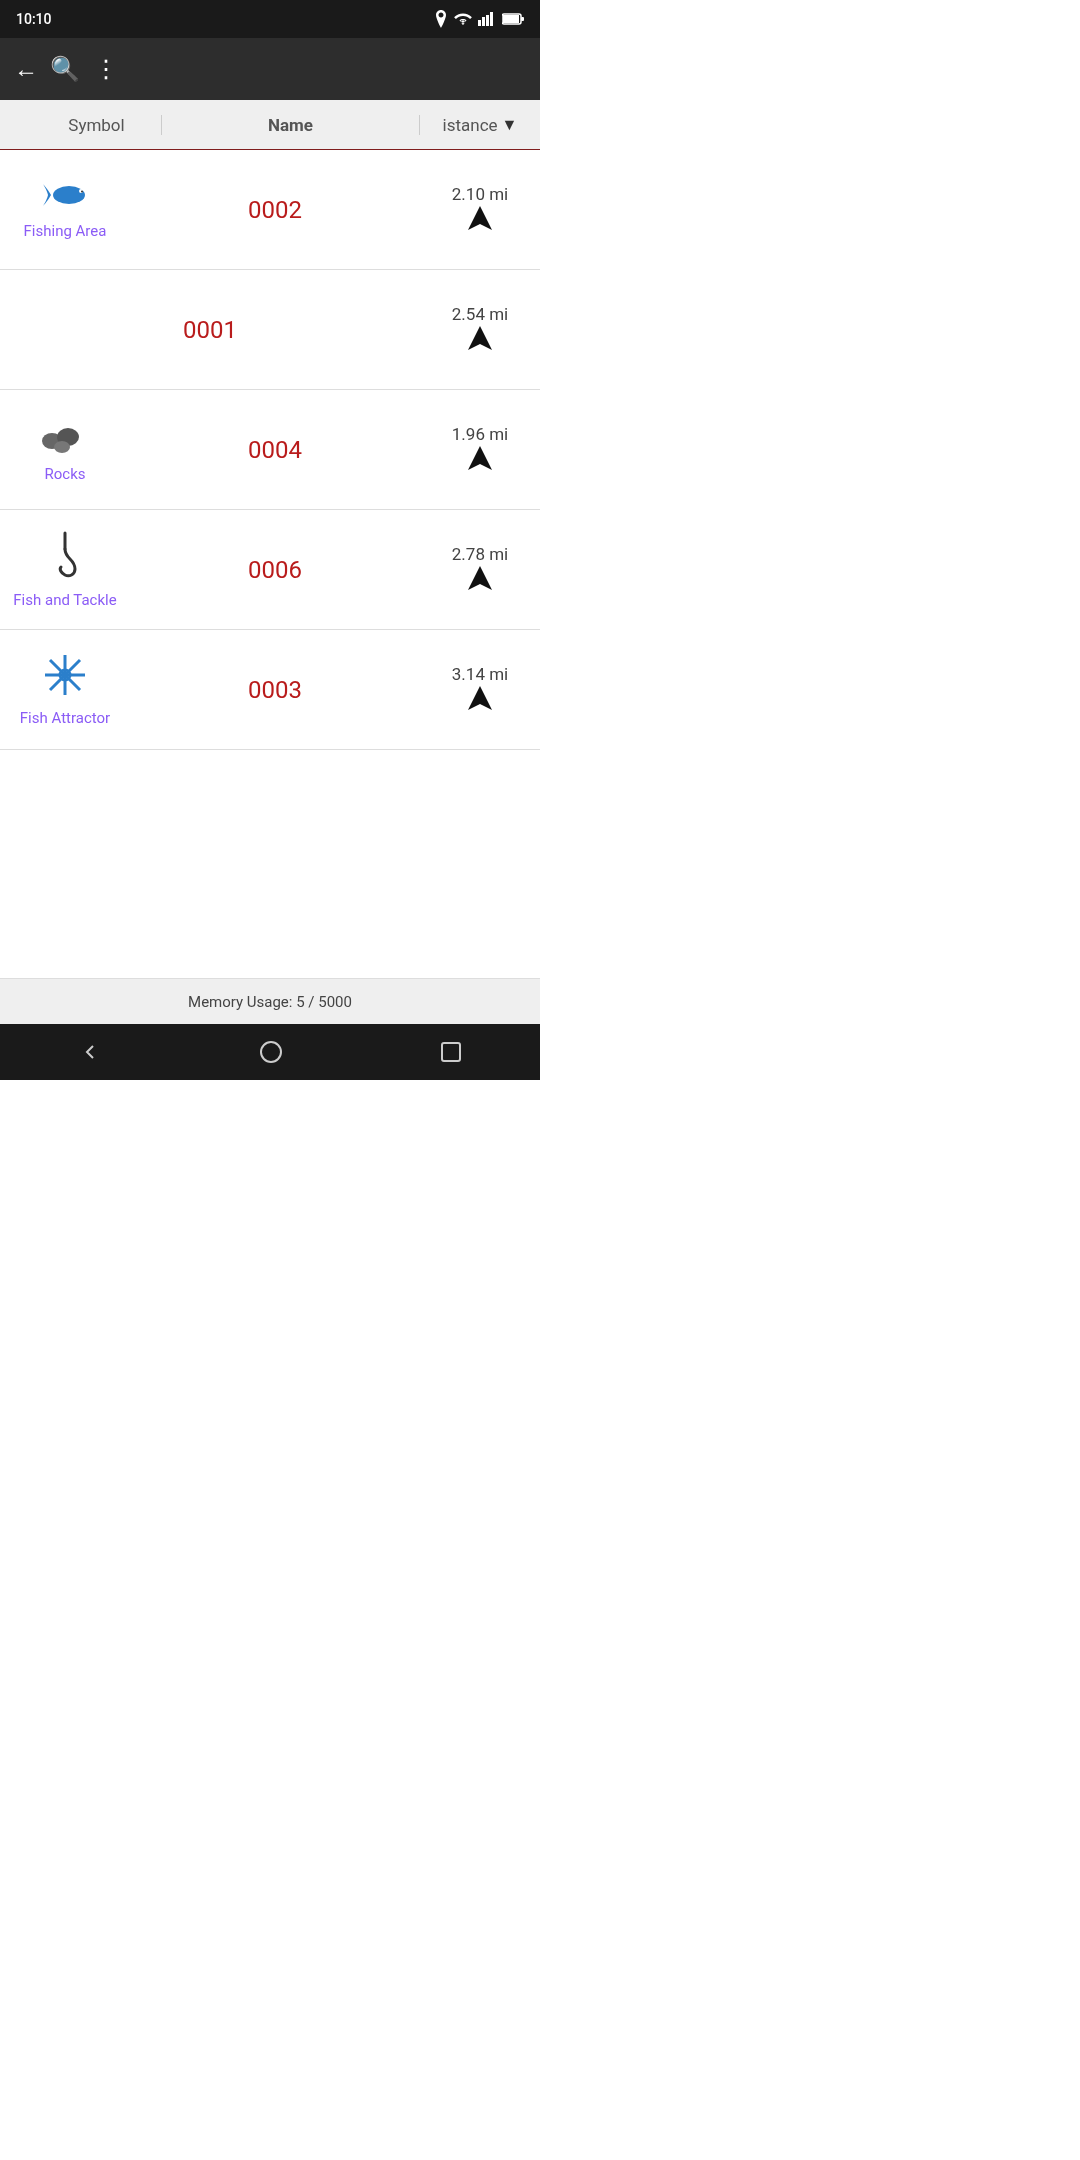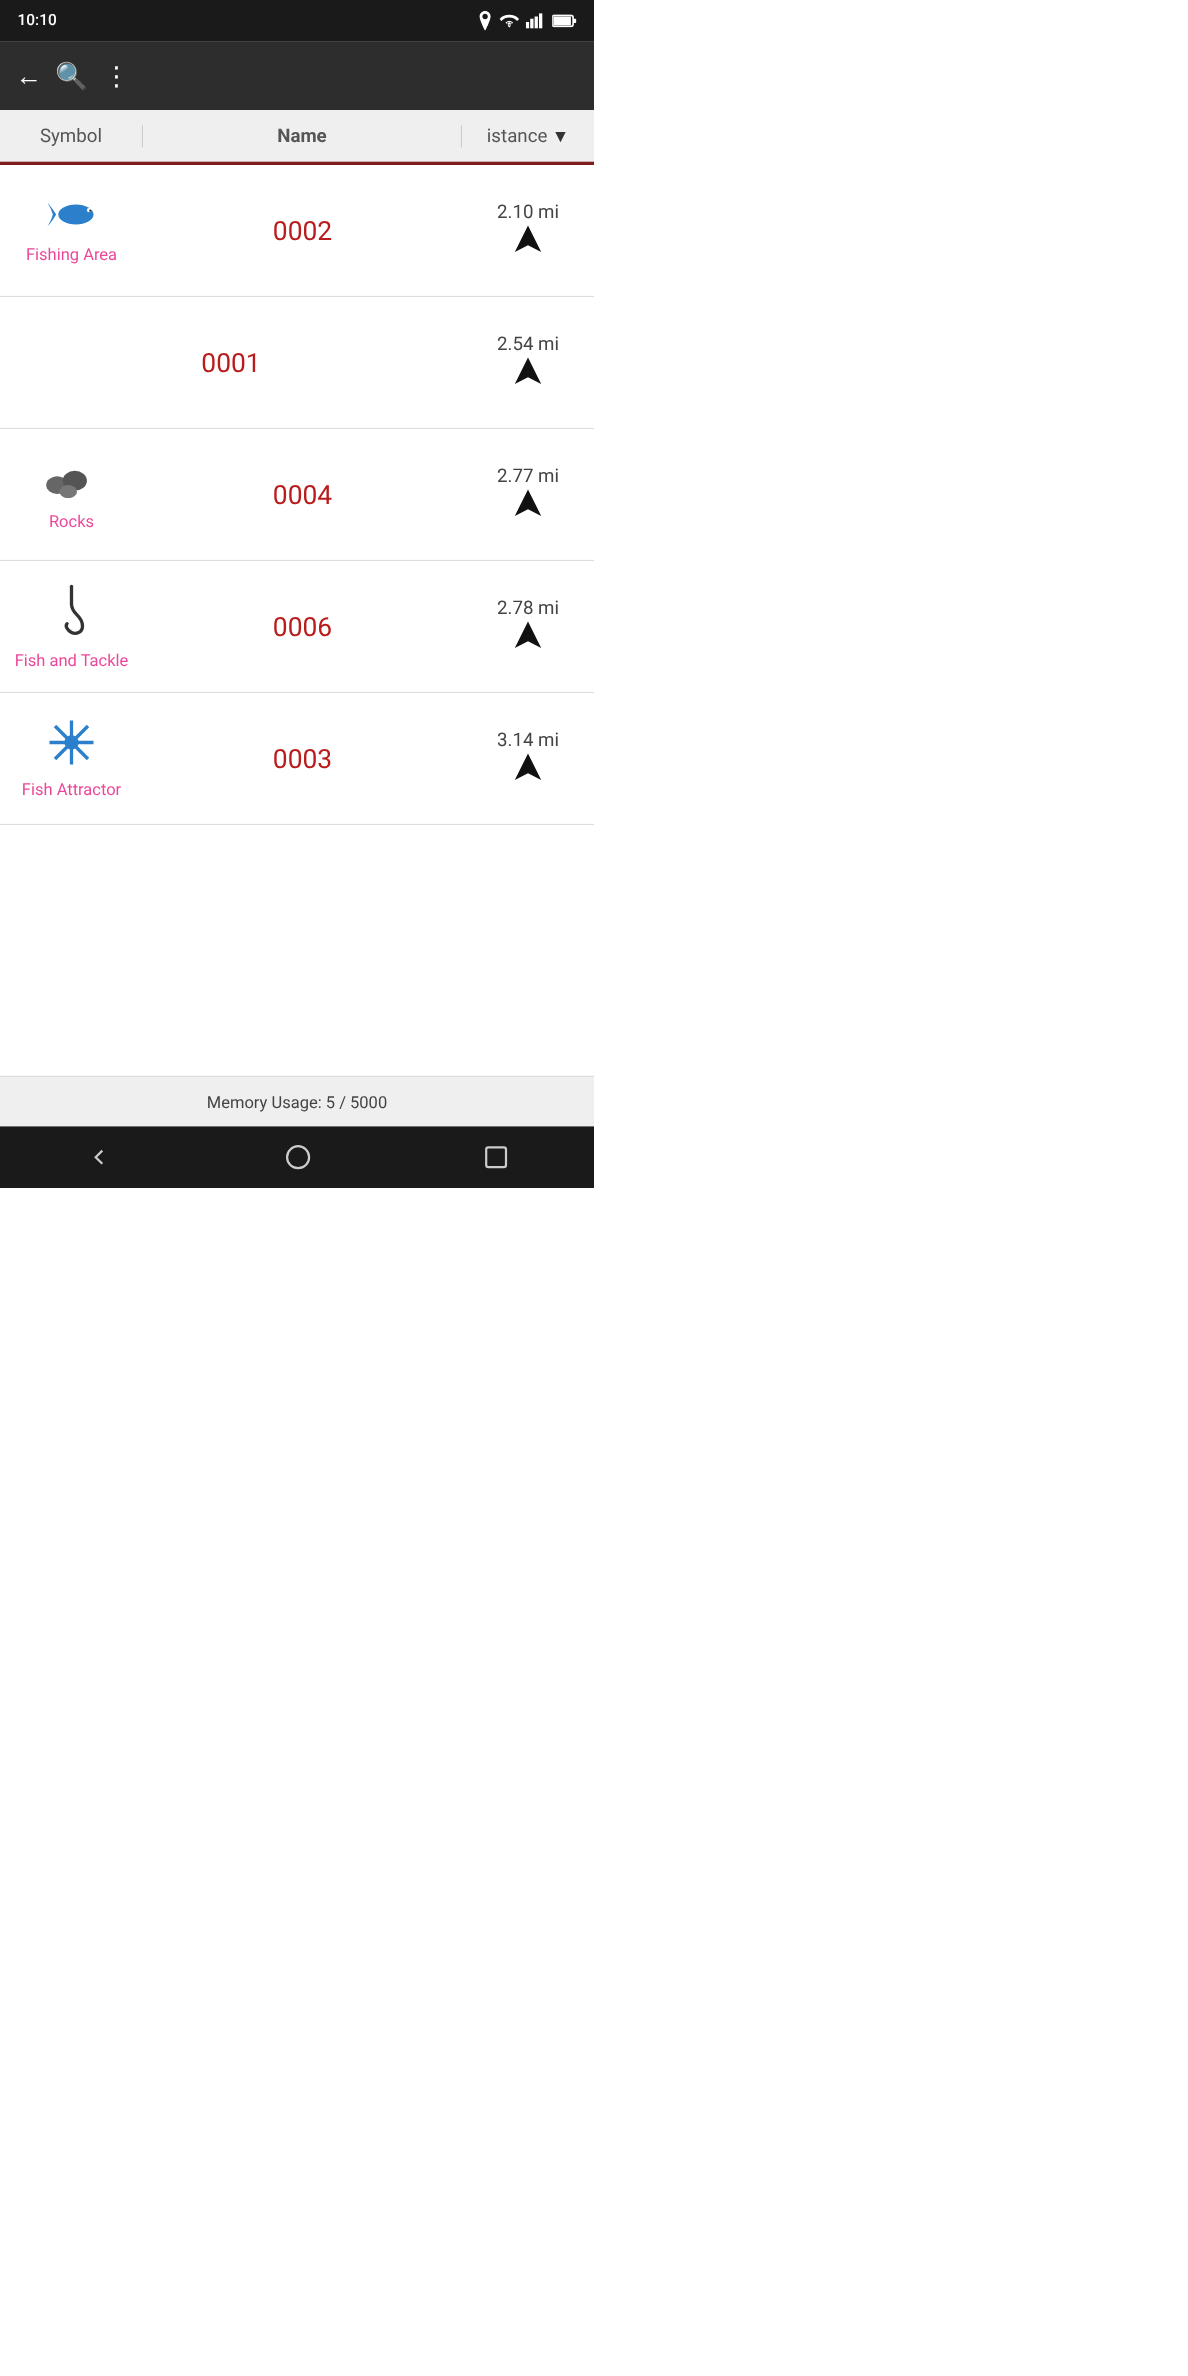--- a/index.html
+++ b/index.html
@@ -61,21 +61,22 @@
       gap: 14px;
     }
 
     
     .col-header {
       width: 100%;
       height: 50px;
       background: #efefef;
       display: flex;
       align-items: center;
-      border-bottom: 3px solid #7f1d1d;
+      border-bottom: 1px solid #7f1d1d;
+      padding-left: 32px;
     }
     .col-symbol {
       width: 130px;
       text-align: center;
       font-size: 17px;
       color: #555;
       font-weight: 400;
       border-right: 1px solid #ccc;
     }
     .col-name {
@@ -119,21 +120,21 @@
       align-items: center;
       justify-content: center;
       gap: 6px;
     }
     .waypoint-icon {
       font-size: 36px;
       line-height: 1;
     }
     .waypoint-label {
       font-size: 15px;
-      color: #ec4899;
+      color: #8b5cf6;
       text-align: center;
     }
     .waypoint-name-col {
       flex: 1;
       display: flex;
       align-items: center;
       justify-content: center;
     }
     .waypoint-name {
       font-size: 24px;
@@ -313,21 +314,21 @@
             <ellipse cx="28" cy="20" rx="11" ry="9" fill="#555"></ellipse>
             <ellipse cx="22" cy="30" rx="8" ry="6" fill="#777"></ellipse>
           </svg>
         </span>
         <span class="waypoint-label">Rocks</span>
       </div>
       <div class="waypoint-name-col">
         <span class="waypoint-name">0004</span>
       </div>
       <div class="waypoint-distance-col">
-        <span class="waypoint-distance">2.77 mi</span>
+        <span class="waypoint-distance">1.96 mi</span>
         <span class="nav-arrow">
           <svg width="28" height="28" viewBox="0 0 28 28">
             <polygon points="14,2 26,26 14,20 2,26" fill="#111"></polygon>
           </svg>
         </span>
       </div>
     </div>
 
     <div class="waypoint-row">
       <div class="waypoint-symbol-col">

